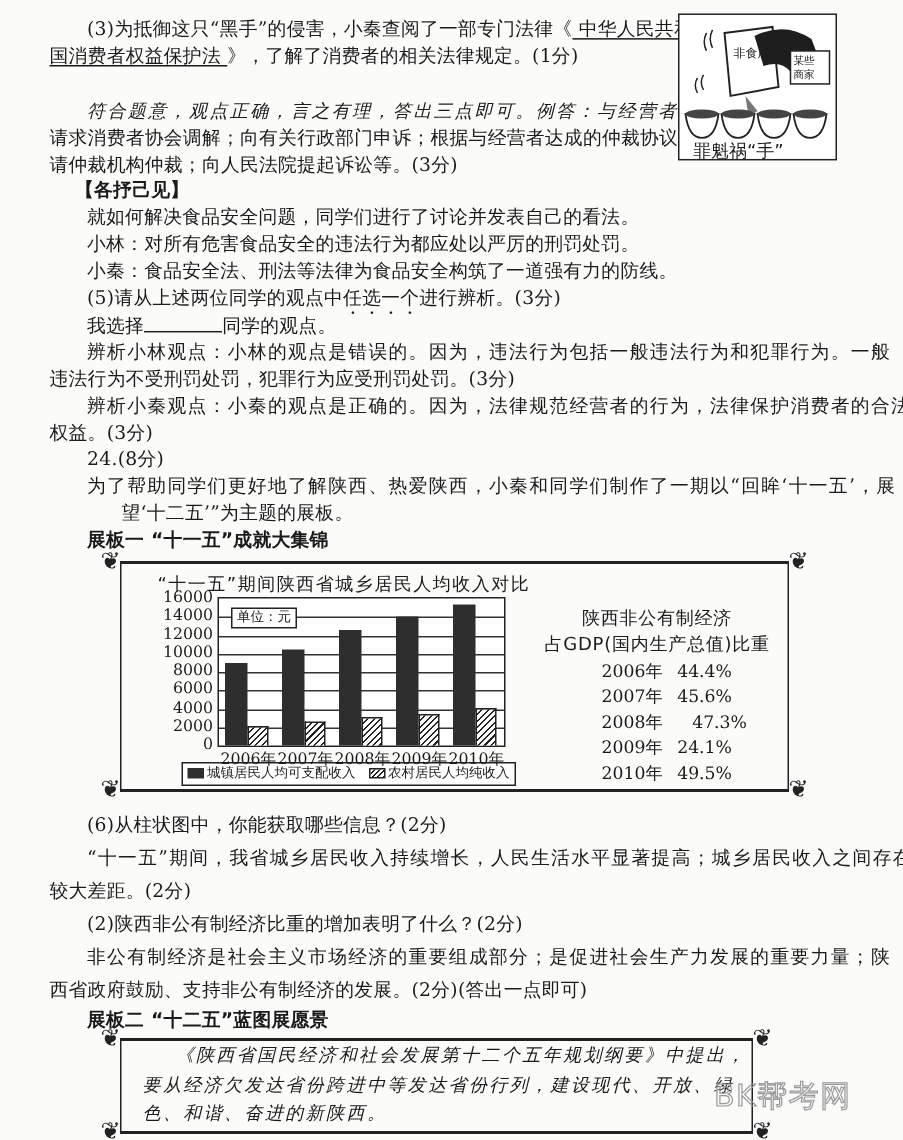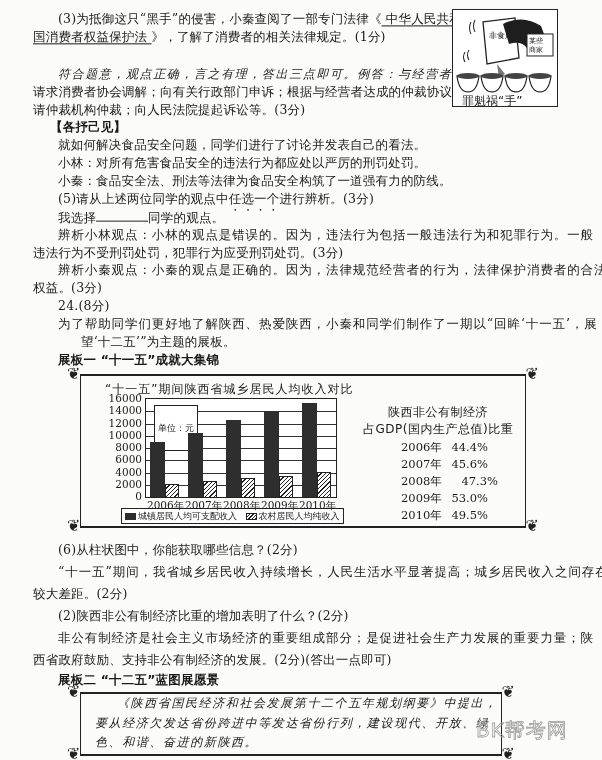--- a/index.html
+++ b/index.html
@@ -43,21 +43,21 @@
     font-size: 12px; letter-spacing: 1px; white-space: nowrap;
   }
   .plot { position: absolute; border: 1px solid #222; background: #fff; }
   .gridline { position: absolute; left: 0; right: 0; height: 1px; background: #333; }
   .ytick { position: absolute; font-size: 10.5px; text-align: right; width: 40px; line-height: 10px; }
   .bar { position: absolute; bottom: 0; }
   .bar.urban { background: #2e2e2e; width: 15px; }
   .bar.rural { width: 14px; border: 1px solid #222; border-bottom: none; box-sizing: border-box;
     background: repeating-linear-gradient(135deg, #fff 0 2px, #222 2px 3px); }
   .xtick { position: absolute; font-size: 10.5px; white-space: nowrap; }
-  .unit-box { position: absolute; border: 1px solid #222; background: #fff; font-size: 9px; padding: 16px 3px; line-height: 12px; }
+  .unit-box { position: absolute; border: 1px solid #222; background: #fff; font-size: 9px; padding: 0 3px; line-height: 12px; }
   .legend { position: absolute; border: 1px solid #222; font-size: 9px; white-space: nowrap; line-height: 12px; padding: 1px 3px; background: #fff; }
   .sw { display: inline-block; width: 11px; height: 7px; vertical-align: middle; margin-right: 2px; }
   .sw.urban { background: #2e2e2e; }
   .sw.rural { border: 1px solid #222; box-sizing: border-box; background: repeating-linear-gradient(135deg, #fff 0 1.5px, #222 1.5px 2.5px); }
 
   .gdp-title { position: absolute; font-family: "DejaVu Sans", "Liberation Sans", sans-serif; font-size: 12px; text-align: center; white-space: nowrap; letter-spacing: 0.5px; }
   .gdp-row { position: absolute; font-size: 11.5px; white-space: nowrap; }
 
   .board2-text { position: absolute; font-size: 12px; line-height: 21px; letter-spacing: 1.6px; font-style: italic; white-space: nowrap; }
 
@@ -230,21 +230,21 @@
     <div class="ytick" data-name="y-tick-label" style="left: 21px; top: 102.75px;">2000</div>
     <div class="ytick" data-name="y-tick-label" style="left: 21px; top: 115px;">0</div>
     <div class="xtick" data-name="x-tick-label" style="left: 66px; top: 123px;">2006年</div>
     <div class="xtick" data-name="x-tick-label" style="left: 104px; top: 123px;">2007年</div>
     <div class="xtick" data-name="x-tick-label" style="left: 142px; top: 123px;">2008年</div>
     <div class="xtick" data-name="x-tick-label" style="left: 180px; top: 123px;">2009年</div>
     <div class="xtick" data-name="x-tick-label" style="left: 218px; top: 123px;">2010年</div>
     <div class="gdp-row" data-name="gdp-table-row" style="left: 320px; top: 64px;"><span data-name="gdp-year">2006年</span><span data-name="gdp-value" style="margin-left: 6px;">  44.4%</span></div>
     <div class="gdp-row" data-name="gdp-table-row" style="left: 320px; top: 81px;"><span data-name="gdp-year">2007年</span><span data-name="gdp-value" style="margin-left: 6px;">  45.6%</span></div>
     <div class="gdp-row" data-name="gdp-table-row" style="left: 320px; top: 98px;"><span data-name="gdp-year">2008年</span><span data-name="gdp-value" style="margin-left: 16px;">  47.3%</span></div>
-    <div class="gdp-row" data-name="gdp-table-row" style="left: 320px; top: 115px;"><span data-name="gdp-year">2009年</span><span data-name="gdp-value" style="margin-left: 6px;">  53.0%</span></div>
+    <div class="gdp-row" data-name="gdp-table-row" style="left: 320px; top: 115px;"><span data-name="gdp-year">2009年</span><span data-name="gdp-value" style="margin-left: 6px;">  24.1%</span></div>
     <div class="gdp-row" data-name="gdp-table-row" style="left: 320px; top: 132px;"><span data-name="gdp-year">2010年</span><span data-name="gdp-value" style="margin-left: 6px;">  49.5%</span></div>
   </div>
 
 <div class="line" style="left:58px;top:542px;" data-name="q24-q1">(6)从柱状图中，你能获取哪些信息？(2分)</div>
 <div class="line" style="left:58px;top:564px;letter-spacing:0.9px;" data-name="q24-a1-line1">“十一五”期间，我省城乡居民收入持续增长，人民生活水平显著提高；城乡居民收入之间存在</div>
 <div class="line" style="left:33px;top:586px;" data-name="q24-a1-line2">较大差距。(2分)</div>
 <div class="line" style="left:58px;top:608px;" data-name="q24-q2">(2)陕西非公有制经济比重的增加表明了什么？(2分)</div>
 <div class="line" style="left:58px;top:630px;letter-spacing:0.9px;" data-name="q24-a2-line1">非公有制经济是社会主义市场经济的重要组成部分；是促进社会生产力发展的重要力量；陕</div>
 <div class="line" style="left:33px;top:652px;" data-name="q24-a2-line2">西省政府鼓励、支持非公有制经济的发展。(2分)(答出一点即可)</div>
 <div class="line bold" style="left:58px;top:672px;" data-name="board2-heading">展板二  “十二五”蓝图展愿景</div>

